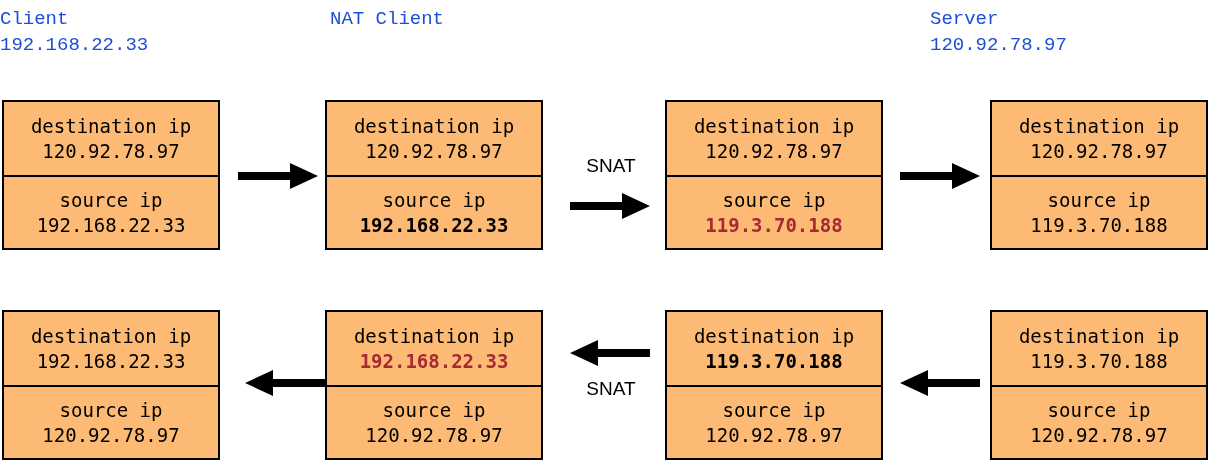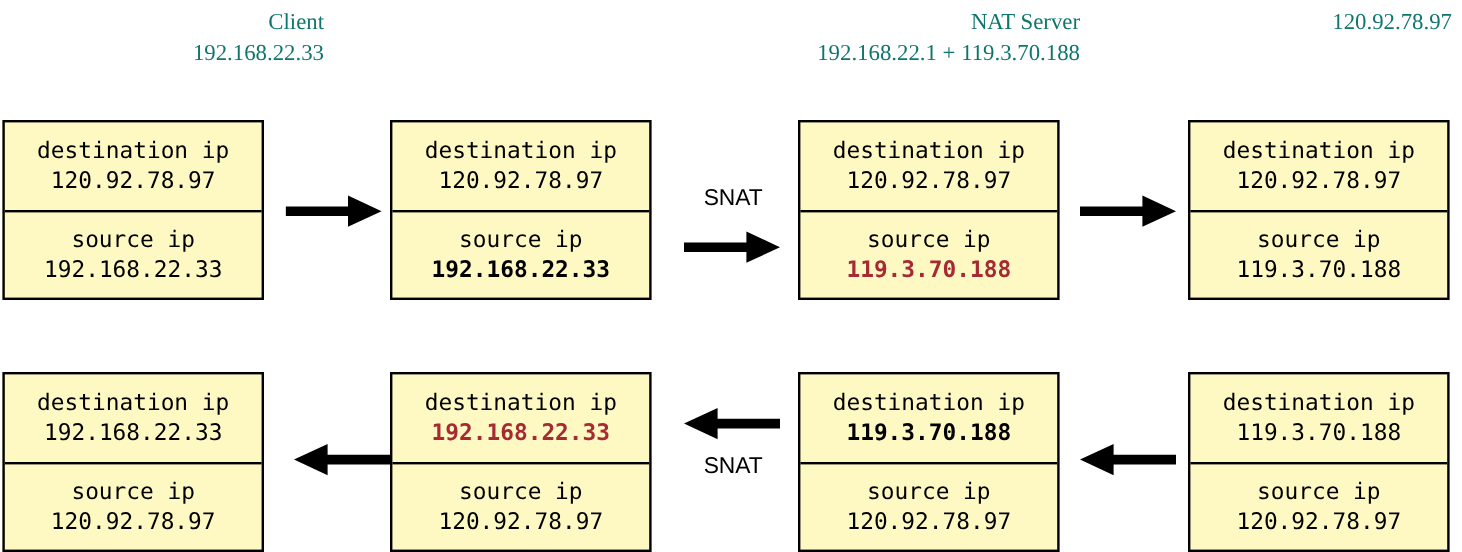--- a/index.html
+++ b/index.html
@@ -12,40 +12,40 @@
     height: 460px;
     position: relative;
     font-family: "DejaVu Sans Mono", "Liberation Mono", monospace;
     color: #000000;
     overflow: hidden;
   }
 
   
   .header {
     position: absolute;
-    text-align: right;
-    font-family: Liberation Serif, serif;
+    text-align: left;
+    font-family: Liberation Mono, monospace;
     font-size: 19px;
     line-height: 26px;
-    color: #0f766e;
+    color: #1d4ed8;
     white-space: nowrap;
   }
   .header .h-name { display: block; }
   .header .h-addr { display: block; }
 
   #hdr-client  { left: 0px;   top: 6px;  width: 270px; }
   #hdr-nat     { left: 330px; top: 6px;  width: 570px; }
   #hdr-server  { left: 930px; top: 6px;  width: 280px; }
 
   
   .packet-box {
     position: absolute;
     width: 218px;
     border: 2.5px solid #000;
-    background: #fef9c3;
+    background: #fdba74;
     box-sizing: border-box;
   }
   .pkt-cell {
     height: 73px;
     box-sizing: border-box;
     display: flex;
     flex-direction: column;
     align-items: center;
     justify-content: center;
   }
@@ -110,25 +110,25 @@
 </style>
 </head>
 <body>
 
 <div class="header" id="hdr-client">
   <span class="h-name">Client</span>
   <span class="h-addr">192.168.22.33</span>
 </div>
 
 <div class="header" id="hdr-nat">
-  <span class="h-name">NAT Server</span>
-  <span class="h-addr">192.168.22.1 + 119.3.70.188</span>
+  <span class="h-name">NAT Client</span>
 </div>
 
 <div class="header" id="hdr-server">
+  <span class="h-name">Server</span>
   <span class="h-addr">120.92.78.97</span>
 </div>
 
 <div class="packet-box" id="box-t1">
   <div class="pkt-cell">
     <span class="pkt-label">destination ip</span>
     <span class="pkt-value">120.92.78.97</span>
   </div>
   <div class="pkt-cell divider">
     <span class="pkt-label">source ip</span>

